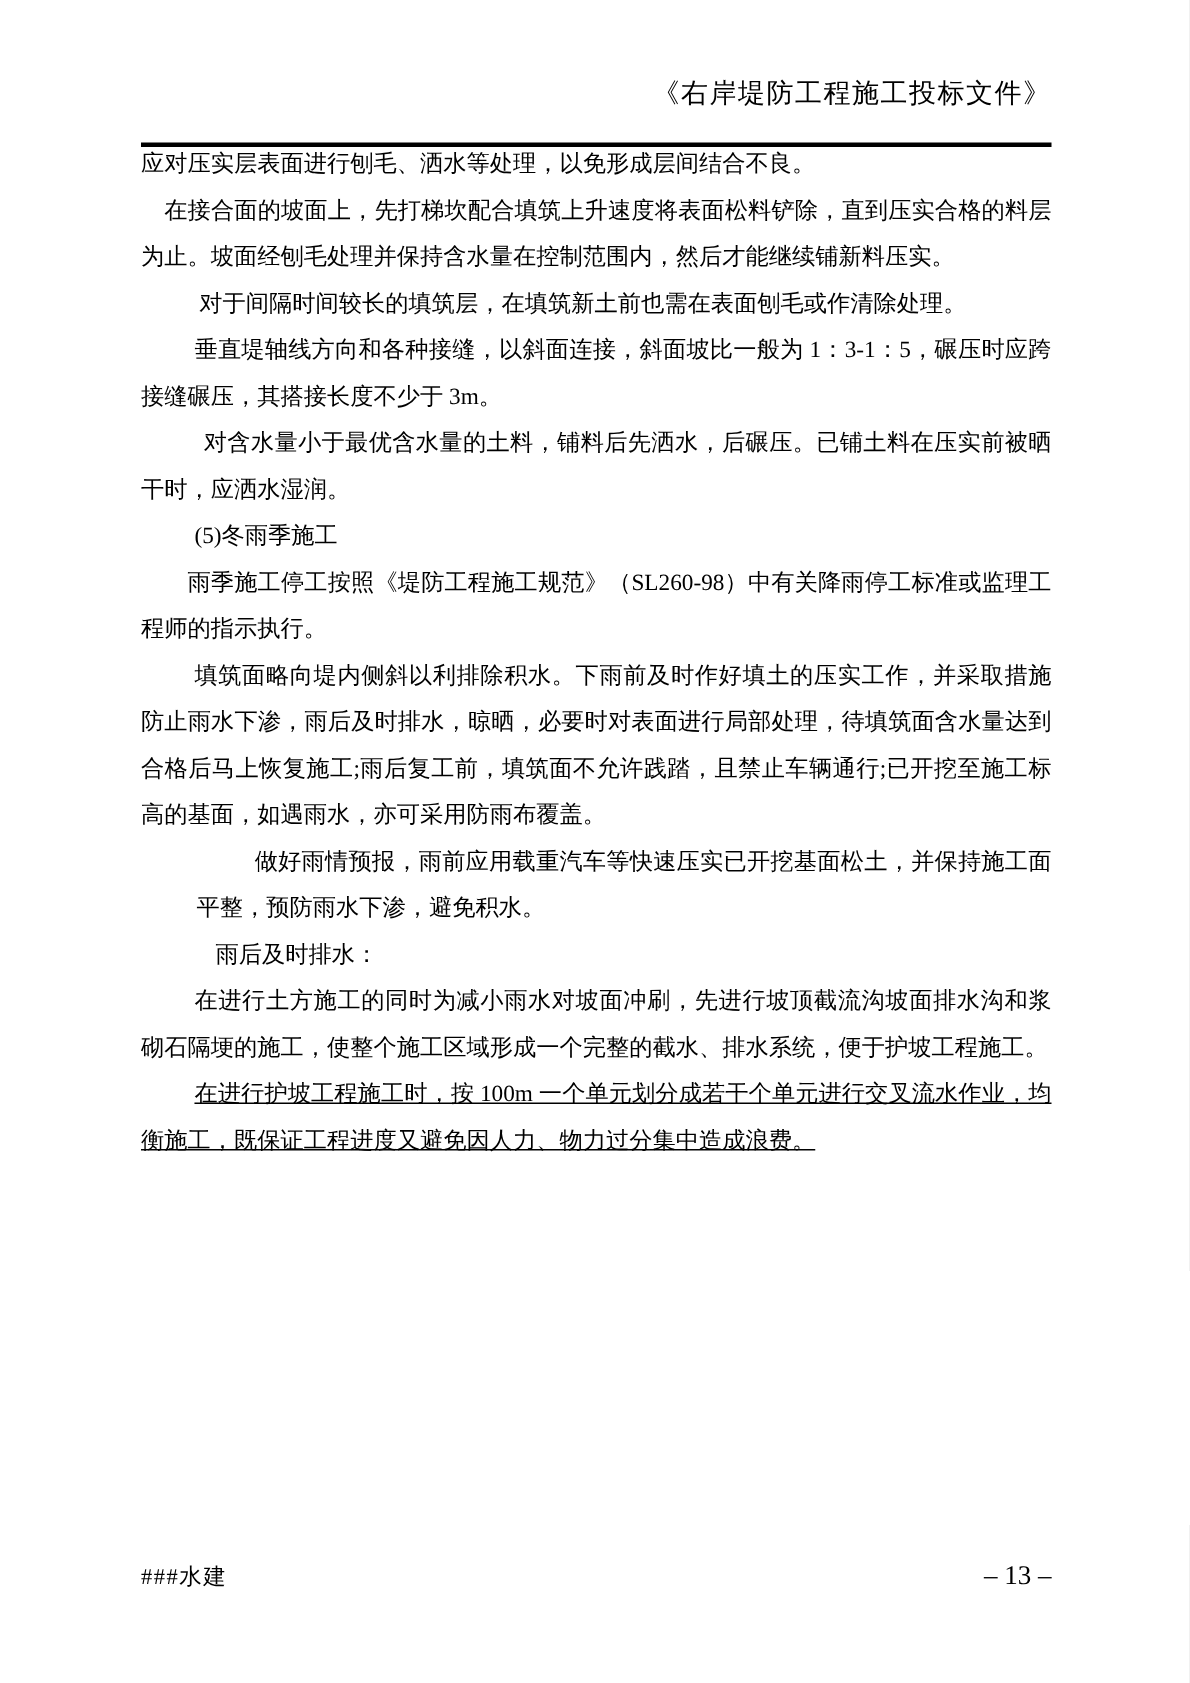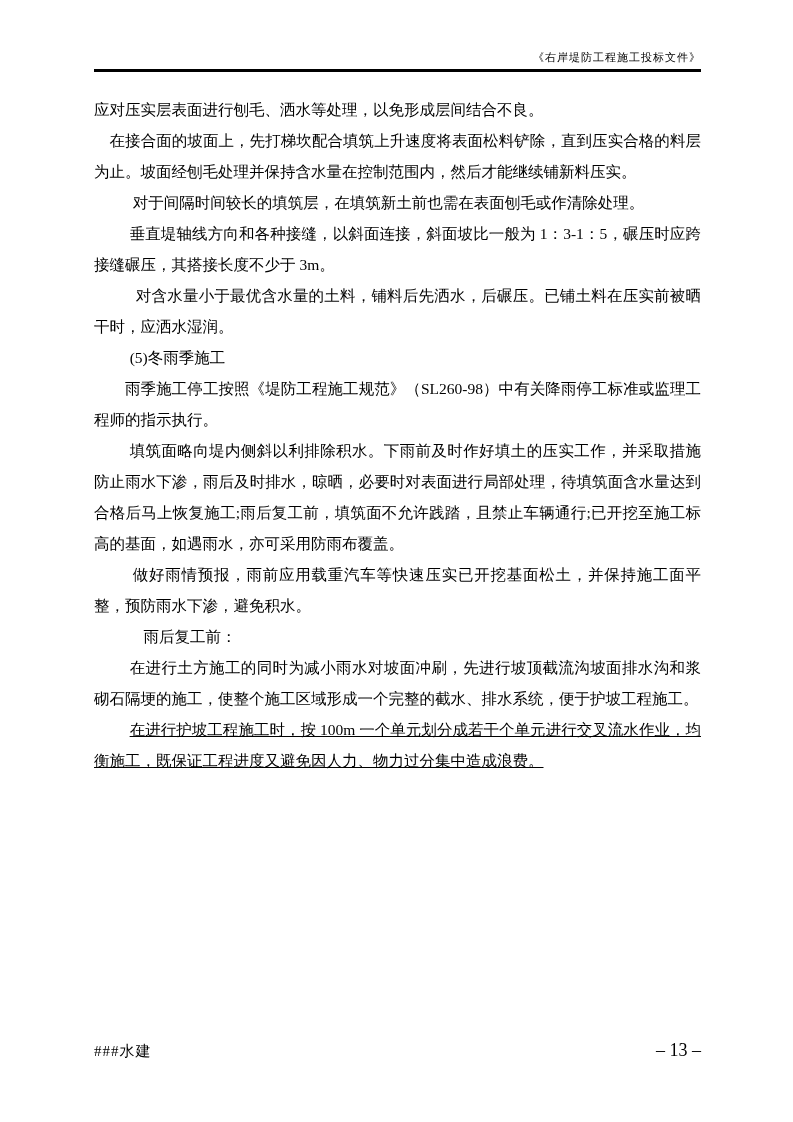--- a/index.html
+++ b/index.html
@@ -19,23 +19,23 @@
     box-sizing: border-box;
   }
   .header {
     position: absolute;
     top: 50px;
     left: 94px;
     right: 92px;
   }
   .header-title {
     text-align: right;
-    font-size: 11px;
+    font-size: 18px;
     letter-spacing: 1px;
-    padding-bottom: 4px;
+    padding-bottom: 21px;
   }
   .header-rule {
     border-bottom: 3px solid #000000;
     height: 0;
   }
   .doc-body {
     position: absolute;
     top: 94px;
     left: 94px;
     right: 92px;
@@ -77,22 +77,22 @@
 
   <div class="doc-body" id="doc-body">
       <p style="text-indent: 0em;">应对压实层表面进行刨毛、洒水等处理，以免形成层间结合不良。</p>
       <p style="text-indent: 1em;">在接合面的坡面上，先打梯坎配合填筑上升速度将表面松料铲除，直到压实合格的料层为止。坡面经刨毛处理并保持含水量在控制范围内，然后才能继续铺新料压实。</p>
       <p style="text-indent: 2.5em;">对于间隔时间较长的填筑层，在填筑新土前也需在表面刨毛或作清除处理。</p>
       <p style="text-indent: 2.3em;">垂直堤轴线方向和各种接缝，以斜面连接，斜面坡比一般为 1：3-1：5，碾压时应跨接缝碾压，其搭接长度不少于 3m。</p>
       <p style="text-indent: 2.7em;">对含水量小于最优含水量的土料，铺料后先洒水，后碾压。已铺土料在压实前被晒干时，应洒水湿润。</p>
       <p style="text-indent: 2.3em;">(5)冬雨季施工</p>
       <p style="text-indent: 2em;">雨季施工停工按照《堤防工程施工规范》（SL260-98）中有关降雨停工标准或监理工程师的指示执行。</p>
       <p style="text-indent: 2.3em;">填筑面略向堤内侧斜以利排除积水。下雨前及时作好填土的压实工作，并采取措施防止雨水下渗，雨后及时排水，晾晒，必要时对表面进行局部处理，待填筑面含水量达到合格后马上恢复施工;雨后复工前，填筑面不允许践踏，且禁止车辆通行;已开挖至施工标高的基面，如遇雨水，亦可采用防雨布覆盖。</p>
-      <p style="text-indent: 2.5em;">做好雨情预报，雨前应用载重汽车等快速压实已开挖基面松土，并保持施工面平整，预防雨水下渗，避免积水。</p>
-      <p style="text-indent: 3.2em;">雨后复工前：</p>
+      <p style="text-indent: 2.5em; margin-left: 37px;">做好雨情预报，雨前应用载重汽车等快速压实已开挖基面松土，并保持施工面平整，预防雨水下渗，避免积水。</p>
+      <p style="text-indent: 3.2em;">雨后及时排水：</p>
       <p style="text-indent: 2.3em;">在进行土方施工的同时为减小雨水对坡面冲刷，先进行坡顶截流沟坡面排水沟和浆砌石隔埂的施工，使整个施工区域形成一个完整的截水、排水系统，便于护坡工程施工。</p>
       <p style="text-indent: 2.3em; text-decoration: underline;">在进行护坡工程施工时，按 100m 一个单元划分成若干个单元进行交叉流水作业，均衡施工，既保证工程进度又避免因人力、物力过分集中造成浪费。</p>
     </div>
 
   <div class="footer">
     <div class="footer-left">###水建</div>
     <div class="footer-right">– 13 –</div>
   </div>
 
 </div>

